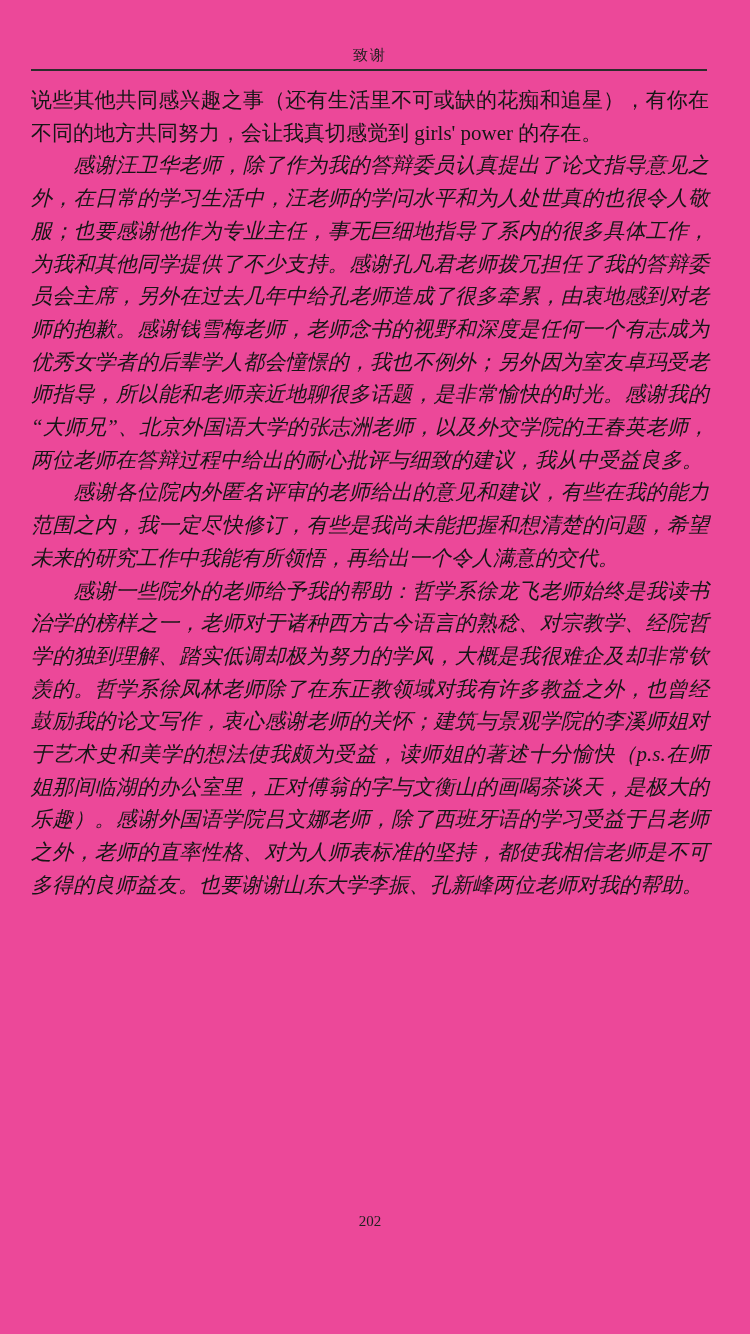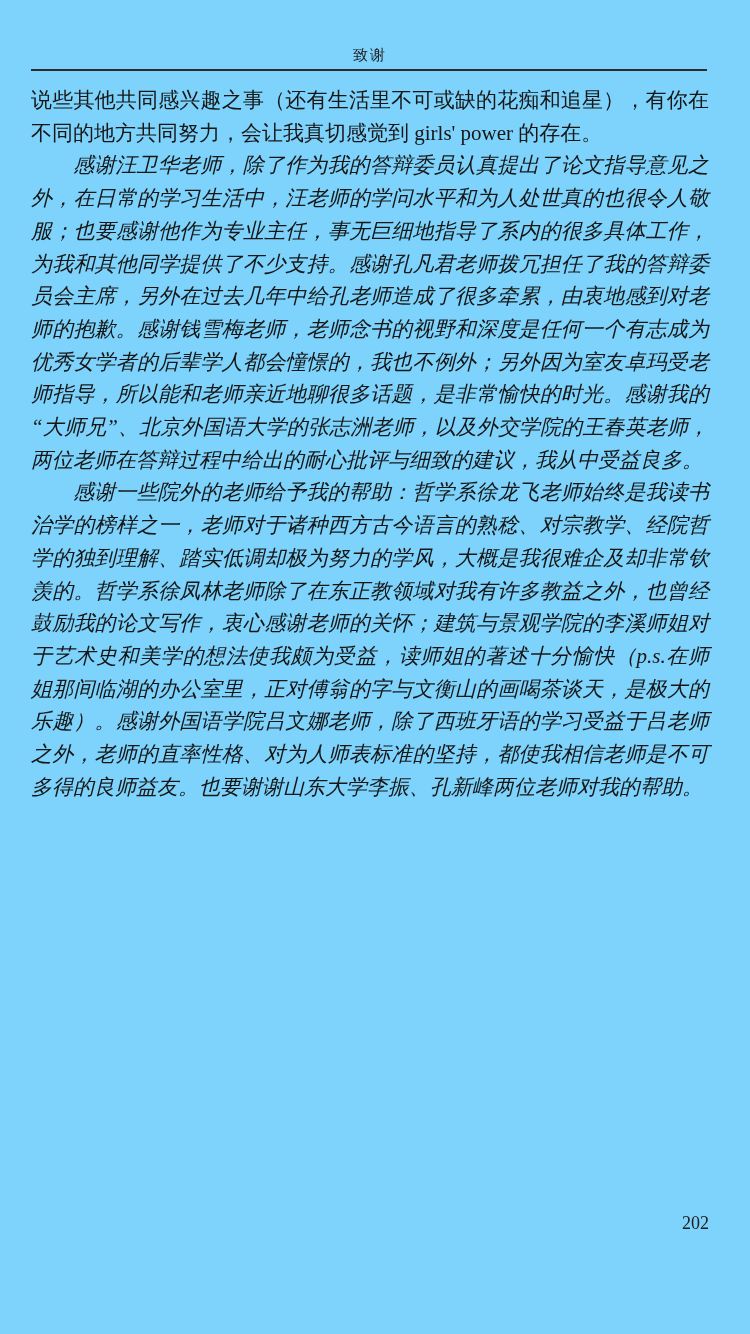--- a/index.html
+++ b/index.html
@@ -5,21 +5,21 @@
   * { margin: 0; padding: 0; box-sizing: border-box; }
   html, body { background: #ffffff; }
   body {
     font-family: "Liberation Serif", "DejaVu Serif", serif;
     color: #1b1b1b;
   }
   .page {
     position: relative;
     width: 750px;
     height: 1334px;
-    background: #7dd3fc;
+    background: #ec4899;
     overflow: hidden;
   }
   .running-head {
     position: absolute;
     top: 46px;
     left: 31px;
     width: 678px;
     text-align: center;
     font-size: 15px;
     letter-spacing: 2px;
@@ -44,35 +44,36 @@
     text-justify: inter-ideograph;
     color: #161616;
   }
   .body-text p { text-align: justify; }
   .body-text p.indent { text-indent: 2em; font-style: italic; }
   .page-number {
     position: absolute;
     top: 1213px;
     left: 31px;
     width: 678px;
-    text-align: right;
-    font-size: 18px;
+    text-align: center;
+    font-size: 15px;
     color: #202020;
   }
 </style>
 </head>
 <body>
 
 <div class="page">
 
   <div class="running-head">致谢</div>
 
   <div class="head-rule"></div>
 
   <div class="body-text">
     <p>说些其他共同感兴趣之事（还有生活里不可或缺的花痴和追星），有你在不同的地方共同努力，会让我真切感觉到 girls' power 的存在。</p>
     <p class="indent">感谢汪卫华老师，除了作为我的答辩委员认真提出了论文指导意见之外，在日常的学习生活中，汪老师的学问水平和为人处世真的也很令人敬服；也要感谢他作为专业主任，事无巨细地指导了系内的很多具体工作，为我和其他同学提供了不少支持。感谢孔凡君老师拨冗担任了我的答辩委员会主席，另外在过去几年中给孔老师造成了很多牵累，由衷地感到对老师的抱歉。感谢钱雪梅老师，老师念书的视野和深度是任何一个有志成为优秀女学者的后辈学人都会憧憬的，我也不例外；另外因为室友卓玛受老师指导，所以能和老师亲近地聊很多话题，是非常愉快的时光。感谢我的“大师兄”、北京外国语大学的张志洲老师，以及外交学院的王春英老师，两位老师在答辩过程中给出的耐心批评与细致的建议，我从中受益良多。</p>
+    <p class="indent">感谢各位院内外匿名评审的老师给出的意见和建议，有些在我的能力范围之内，我一定尽快修订，有些是我尚未能把握和想清楚的问题，希望未来的研究工作中我能有所领悟，再给出一个令人满意的交代。</p>
     <p class="indent">感谢一些院外的老师给予我的帮助：哲学系徐龙飞老师始终是我读书治学的榜样之一，老师对于诸种西方古今语言的熟稔、对宗教学、经院哲学的独到理解、踏实低调却极为努力的学风，大概是我很难企及却非常钦羡的。哲学系徐凤林老师除了在东正教领域对我有许多教益之外，也曾经鼓励我的论文写作，衷心感谢老师的关怀；建筑与景观学院的李溪师姐对于艺术史和美学的想法使我颇为受益，读师姐的著述十分愉快（p.s.在师姐那间临湖的办公室里，正对傅翁的字与文衡山的画喝茶谈天，是极大的乐趣）。感谢外国语学院吕文娜老师，除了西班牙语的学习受益于吕老师之外，老师的直率性格、对为人师表标准的坚持，都使我相信老师是不可多得的良师益友。也要谢谢山东大学李振、孔新峰两位老师对我的帮助。</p>
   </div>
 
   <div class="page-number">202</div>
 
 </div>
 
 </body></html>

